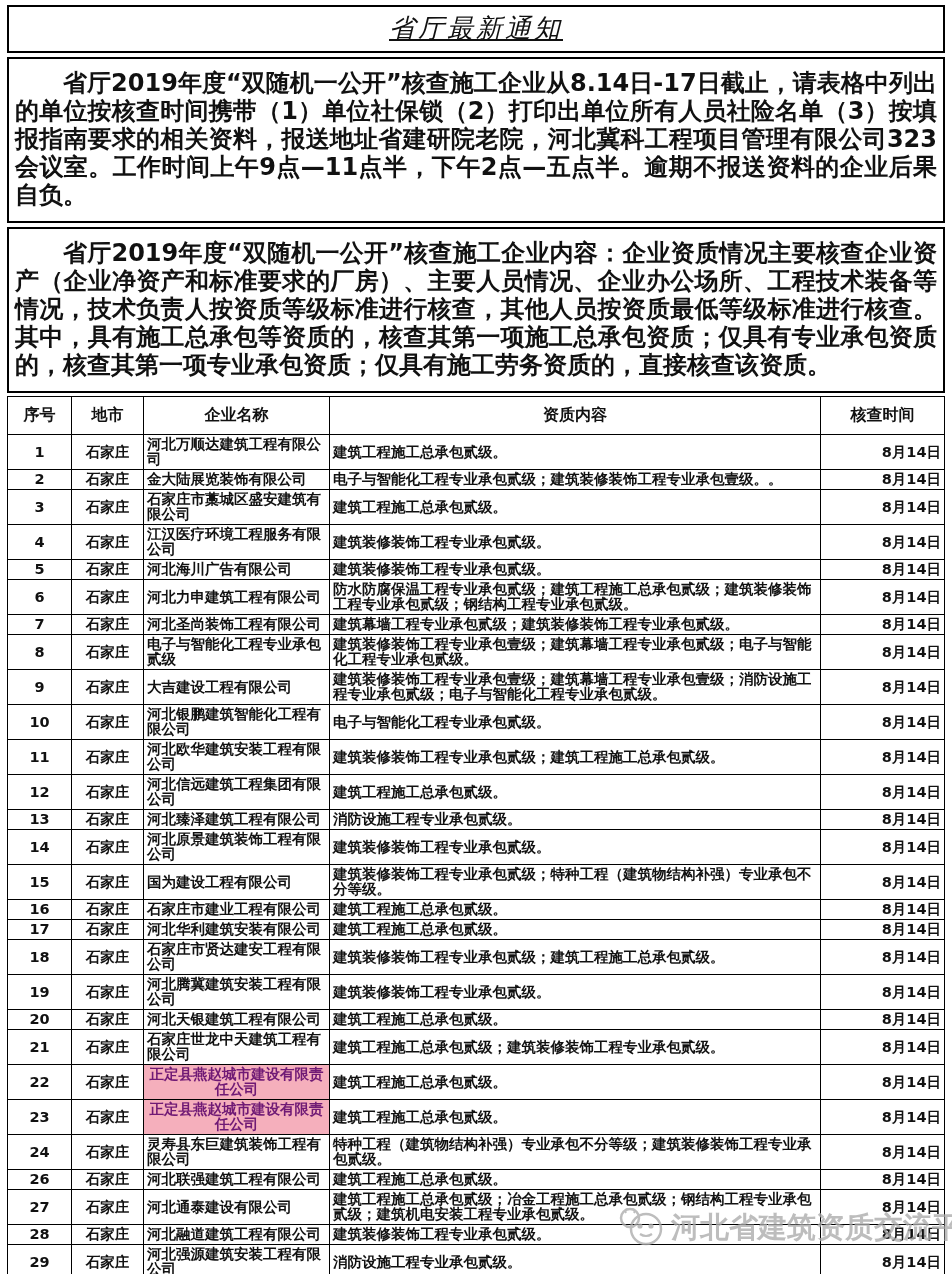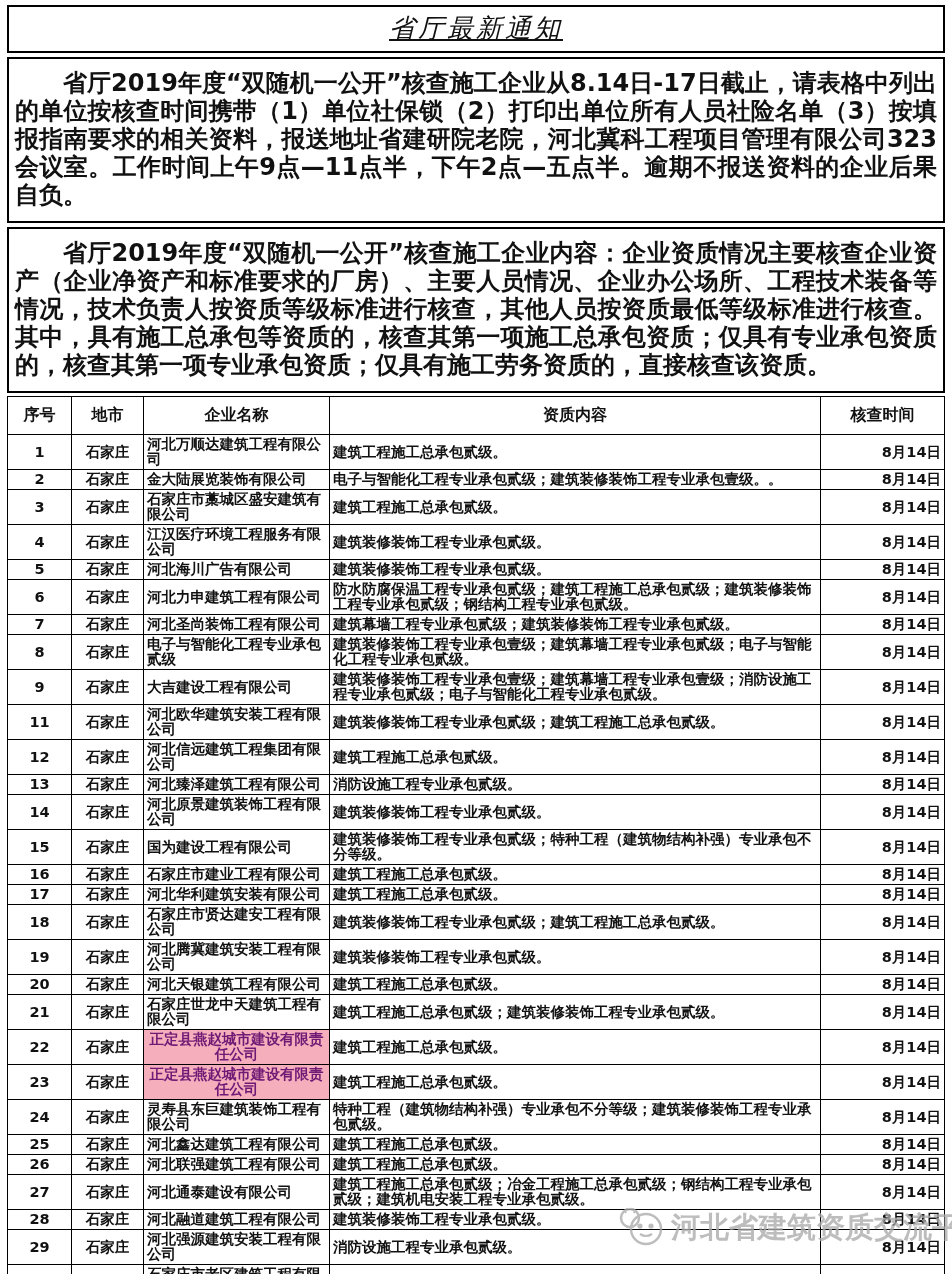--- a/index.html
+++ b/index.html
@@ -196,20 +196,27 @@
           <td class="td-date">8月14日</td>
         </tr>
         <tr>
           <td class="td-no">9</td>
           <td class="td-city">石家庄</td>
           <td class="td-name">大吉建设工程有限公司</td>
           <td class="td-qual">建筑装修装饰工程专业承包壹级；建筑幕墙工程专业承包壹级；消防设施工程专业承包贰级；电子与智能化工程专业承包贰级。</td>
           <td class="td-date">8月14日</td>
         </tr>
         <tr>
+          <td class="td-no">10</td>
+          <td class="td-city">石家庄</td>
+          <td class="td-name">河北银鹏建筑智能化工程有限公司</td>
+          <td class="td-qual">电子与智能化工程专业承包贰级。</td>
+          <td class="td-date">8月14日</td>
+        </tr>
+        <tr>
           <td class="td-no">11</td>
           <td class="td-city">石家庄</td>
           <td class="td-name">河北欧华建筑安装工程有限公司</td>
           <td class="td-qual">建筑装修装饰工程专业承包贰级；建筑工程施工总承包贰级。</td>
           <td class="td-date">8月14日</td>
         </tr>
         <tr>
           <td class="td-no">12</td>
           <td class="td-city">石家庄</td>
           <td class="td-name">河北信远建筑工程集团有限公司</td>
@@ -291,27 +298,20 @@
           <td class="td-city">石家庄</td>
           <td class="td-name highlight">正定县燕赵城市建设有限责任公司</td>
           <td class="td-qual">建筑工程施工总承包贰级。</td>
           <td class="td-date">8月14日</td>
         </tr>
         <tr>
           <td class="td-no">24</td>
           <td class="td-city">石家庄</td>
           <td class="td-name">灵寿县东巨建筑装饰工程有限公司</td>
           <td class="td-qual">特种工程（建筑物结构补强）专业承包不分等级；建筑装修装饰工程专业承包贰级。</td>
-          <td class="td-date">8月14日</td>
-        </tr>
-        <tr>
-          <td class="td-no">25</td>
-          <td class="td-city">石家庄</td>
-          <td class="td-name">河北鑫达建筑工程有限公司</td>
-          <td class="td-qual">建筑工程施工总承包贰级。</td>
           <td class="td-date">8月14日</td>
         </tr>
         <tr>
           <td class="td-no">26</td>
           <td class="td-city">石家庄</td>
           <td class="td-name">河北联强建筑工程有限公司</td>
           <td class="td-qual">建筑工程施工总承包贰级。</td>
           <td class="td-date">8月14日</td>
         </tr>
         <tr>

